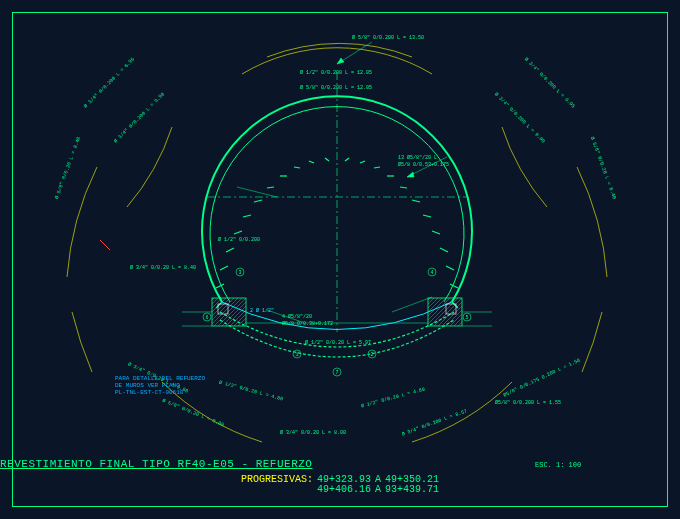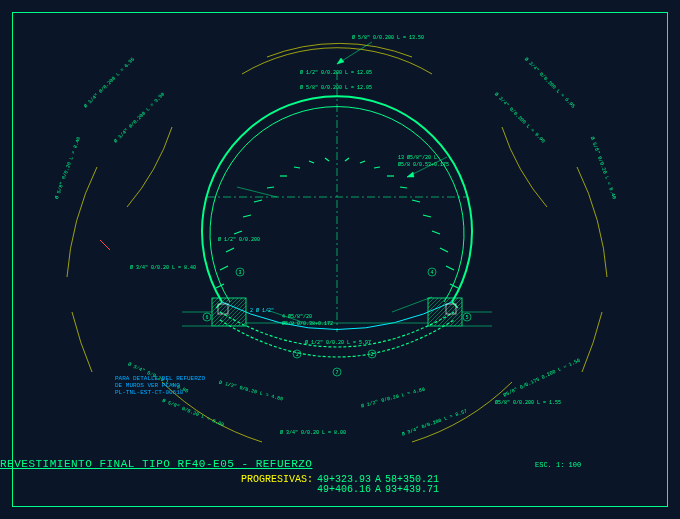--- a/index.html
+++ b/index.html
@@ -171,21 +171,21 @@
 <div class="title-block" style="top:458px">
   <div class="title-main">REVESTIMIENTO FINAL TIPO RF40-E05 - REFUERZO</div>
 </div>
 <div class="scale" style="left:535px; top:461px">ESC. 1: 100</div>
 
 <div class="title-block" style="top:474px">
   <div class="row-center">
     <span class="prog-label">PROGRESIVAS:</span>
     <span class="prog-val">49+323.93</span>
     <span class="prog-val">A</span>
-    <span class="prog-val">58+350.21</span>
+    <span class="prog-val">49+350.21</span>
   </div>
 </div>
 <div class="title-block" style="top:484px">
   <div class="row-center">
     <span class="prog-val" style="visibility:hidden">PROGRESIVAS:</span>
     <span class="prog-val">49+406.16</span>
     <span class="prog-val">A</span>
     <span class="prog-val">93+439.71</span>
   </div>
 </div>

